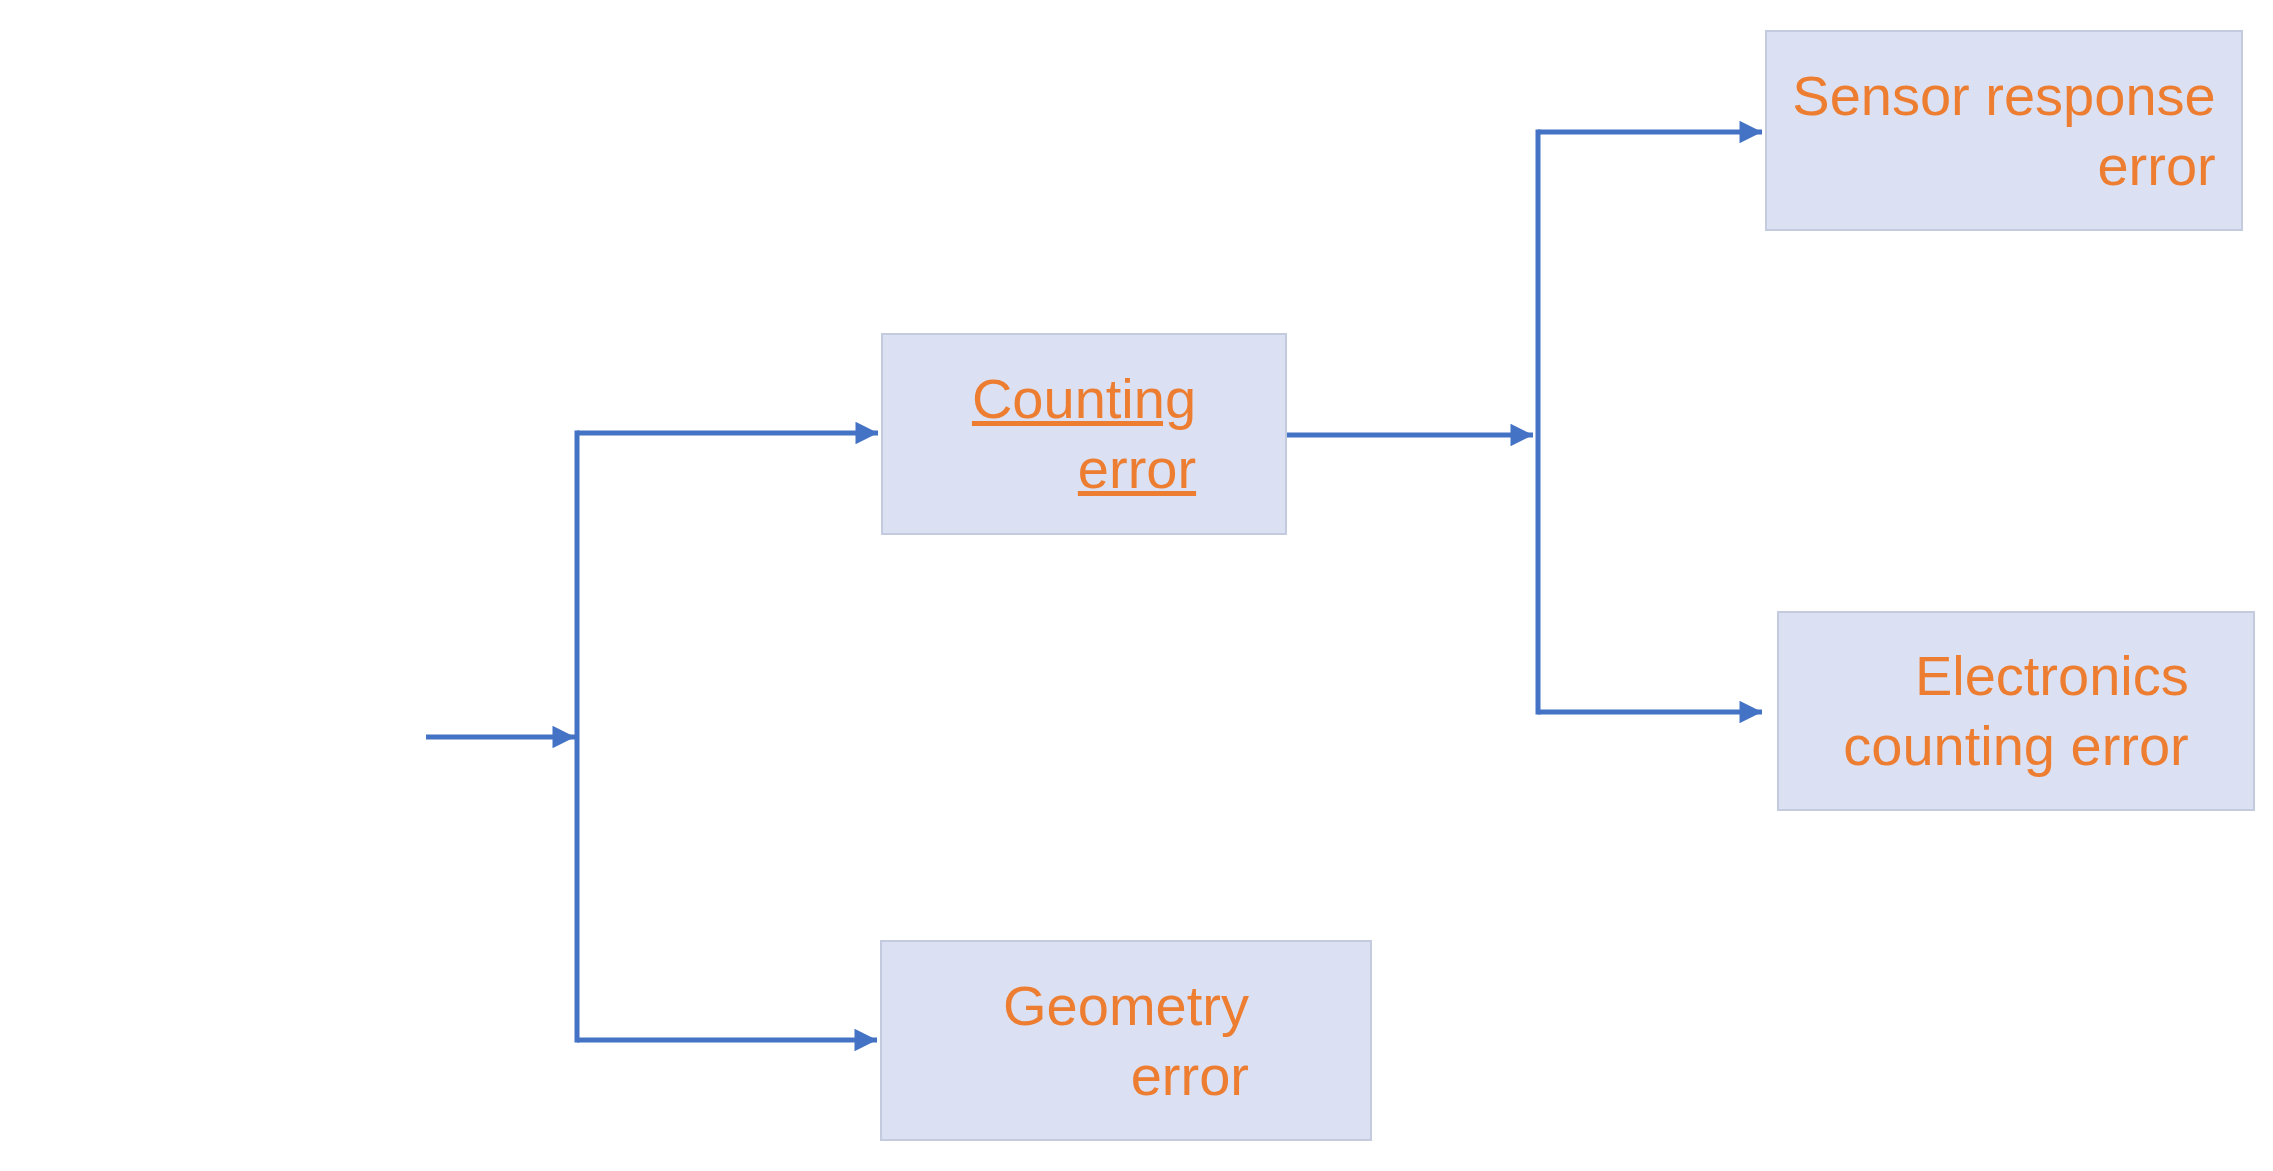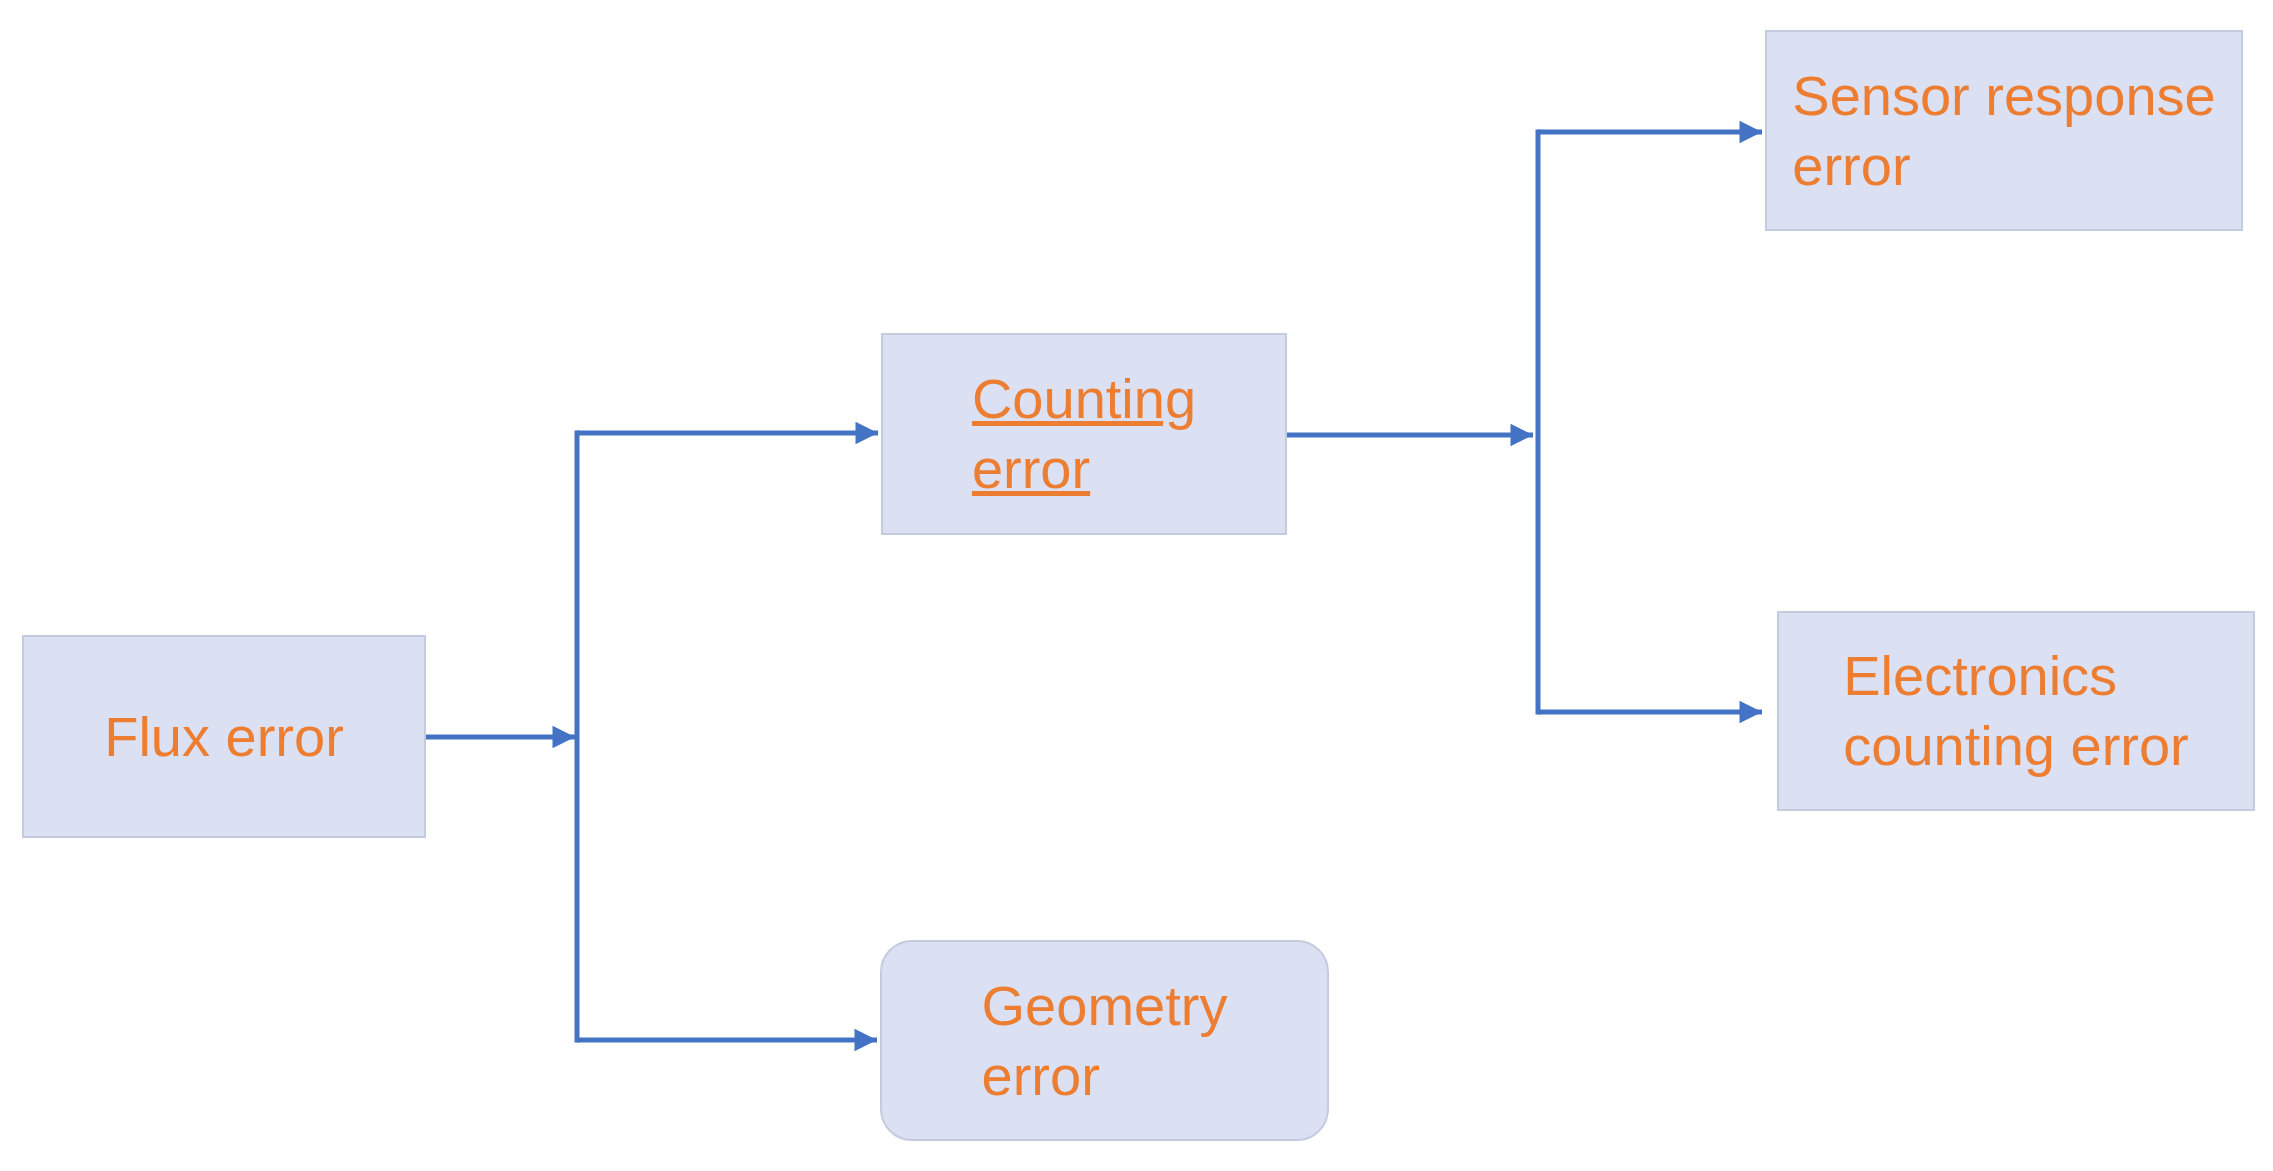--- a/index.html
+++ b/index.html
@@ -47,30 +47,30 @@
   }
   .node {
     position: absolute;
     box-sizing: border-box;
     background: var(--box-fill);
     border: 2px solid var(--box-border);
     color: var(--label-text);
     display: flex;
     align-items: center;
     justify-content: center;
-    text-align: left;
+    text-align: right;
     font-size: 56px;
     line-height: 1.25;
   }
   .node-label {
     white-space: pre-line;
   }
   #node-flux        { left: 22px;   top: 635px; width: 404px; height: 203px; }
   #node-counting    { left: 881px;  top: 333px; width: 406px; height: 202px; text-decoration: underline; }
-  #node-geometry    { left: 880px;  top: 940px; width: 449px; height: 201px; border-radius: 32px; }
+  #node-geometry    { left: 880px;  top: 940px; width: 492px; height: 201px; }
   #node-sensor      { left: 1765px; top: 30px;  width: 478px; height: 201px; }
   #node-electronics { left: 1765px; top: 611px; width: 478px; height: 200px; margin-left: 12px; }
 </style>
 </head>
 <body>
 
 <div class="canvas">
 
   <svg class="connectors" viewBox="0 0 2273 1171" xmlns="http://www.w3.org/2000/svg">
     <defs>
@@ -89,23 +89,20 @@
 
     <path class="edge" d="M 1287 435 H 1533" marker-end="url(#arrow)"></path>
 
     <path class="edge square-cap" d="M 1538 132 V 712"></path>
 
     <path class="edge" d="M 1538 132 H 1762" marker-end="url(#arrow)"></path>
 
     <path class="edge" d="M 1538 712 H 1762" marker-end="url(#arrow)"></path>
   </svg>
 
-  <div class="node" id="node-flux">
-    <span class="node-label">Flux error</span>
-  </div>
 
   <div class="node" id="node-counting">
     <span class="node-label">Counting
 error</span>
   </div>
 
   <div class="node" id="node-geometry">
     <span class="node-label">Geometry
 error</span>
   </div>

